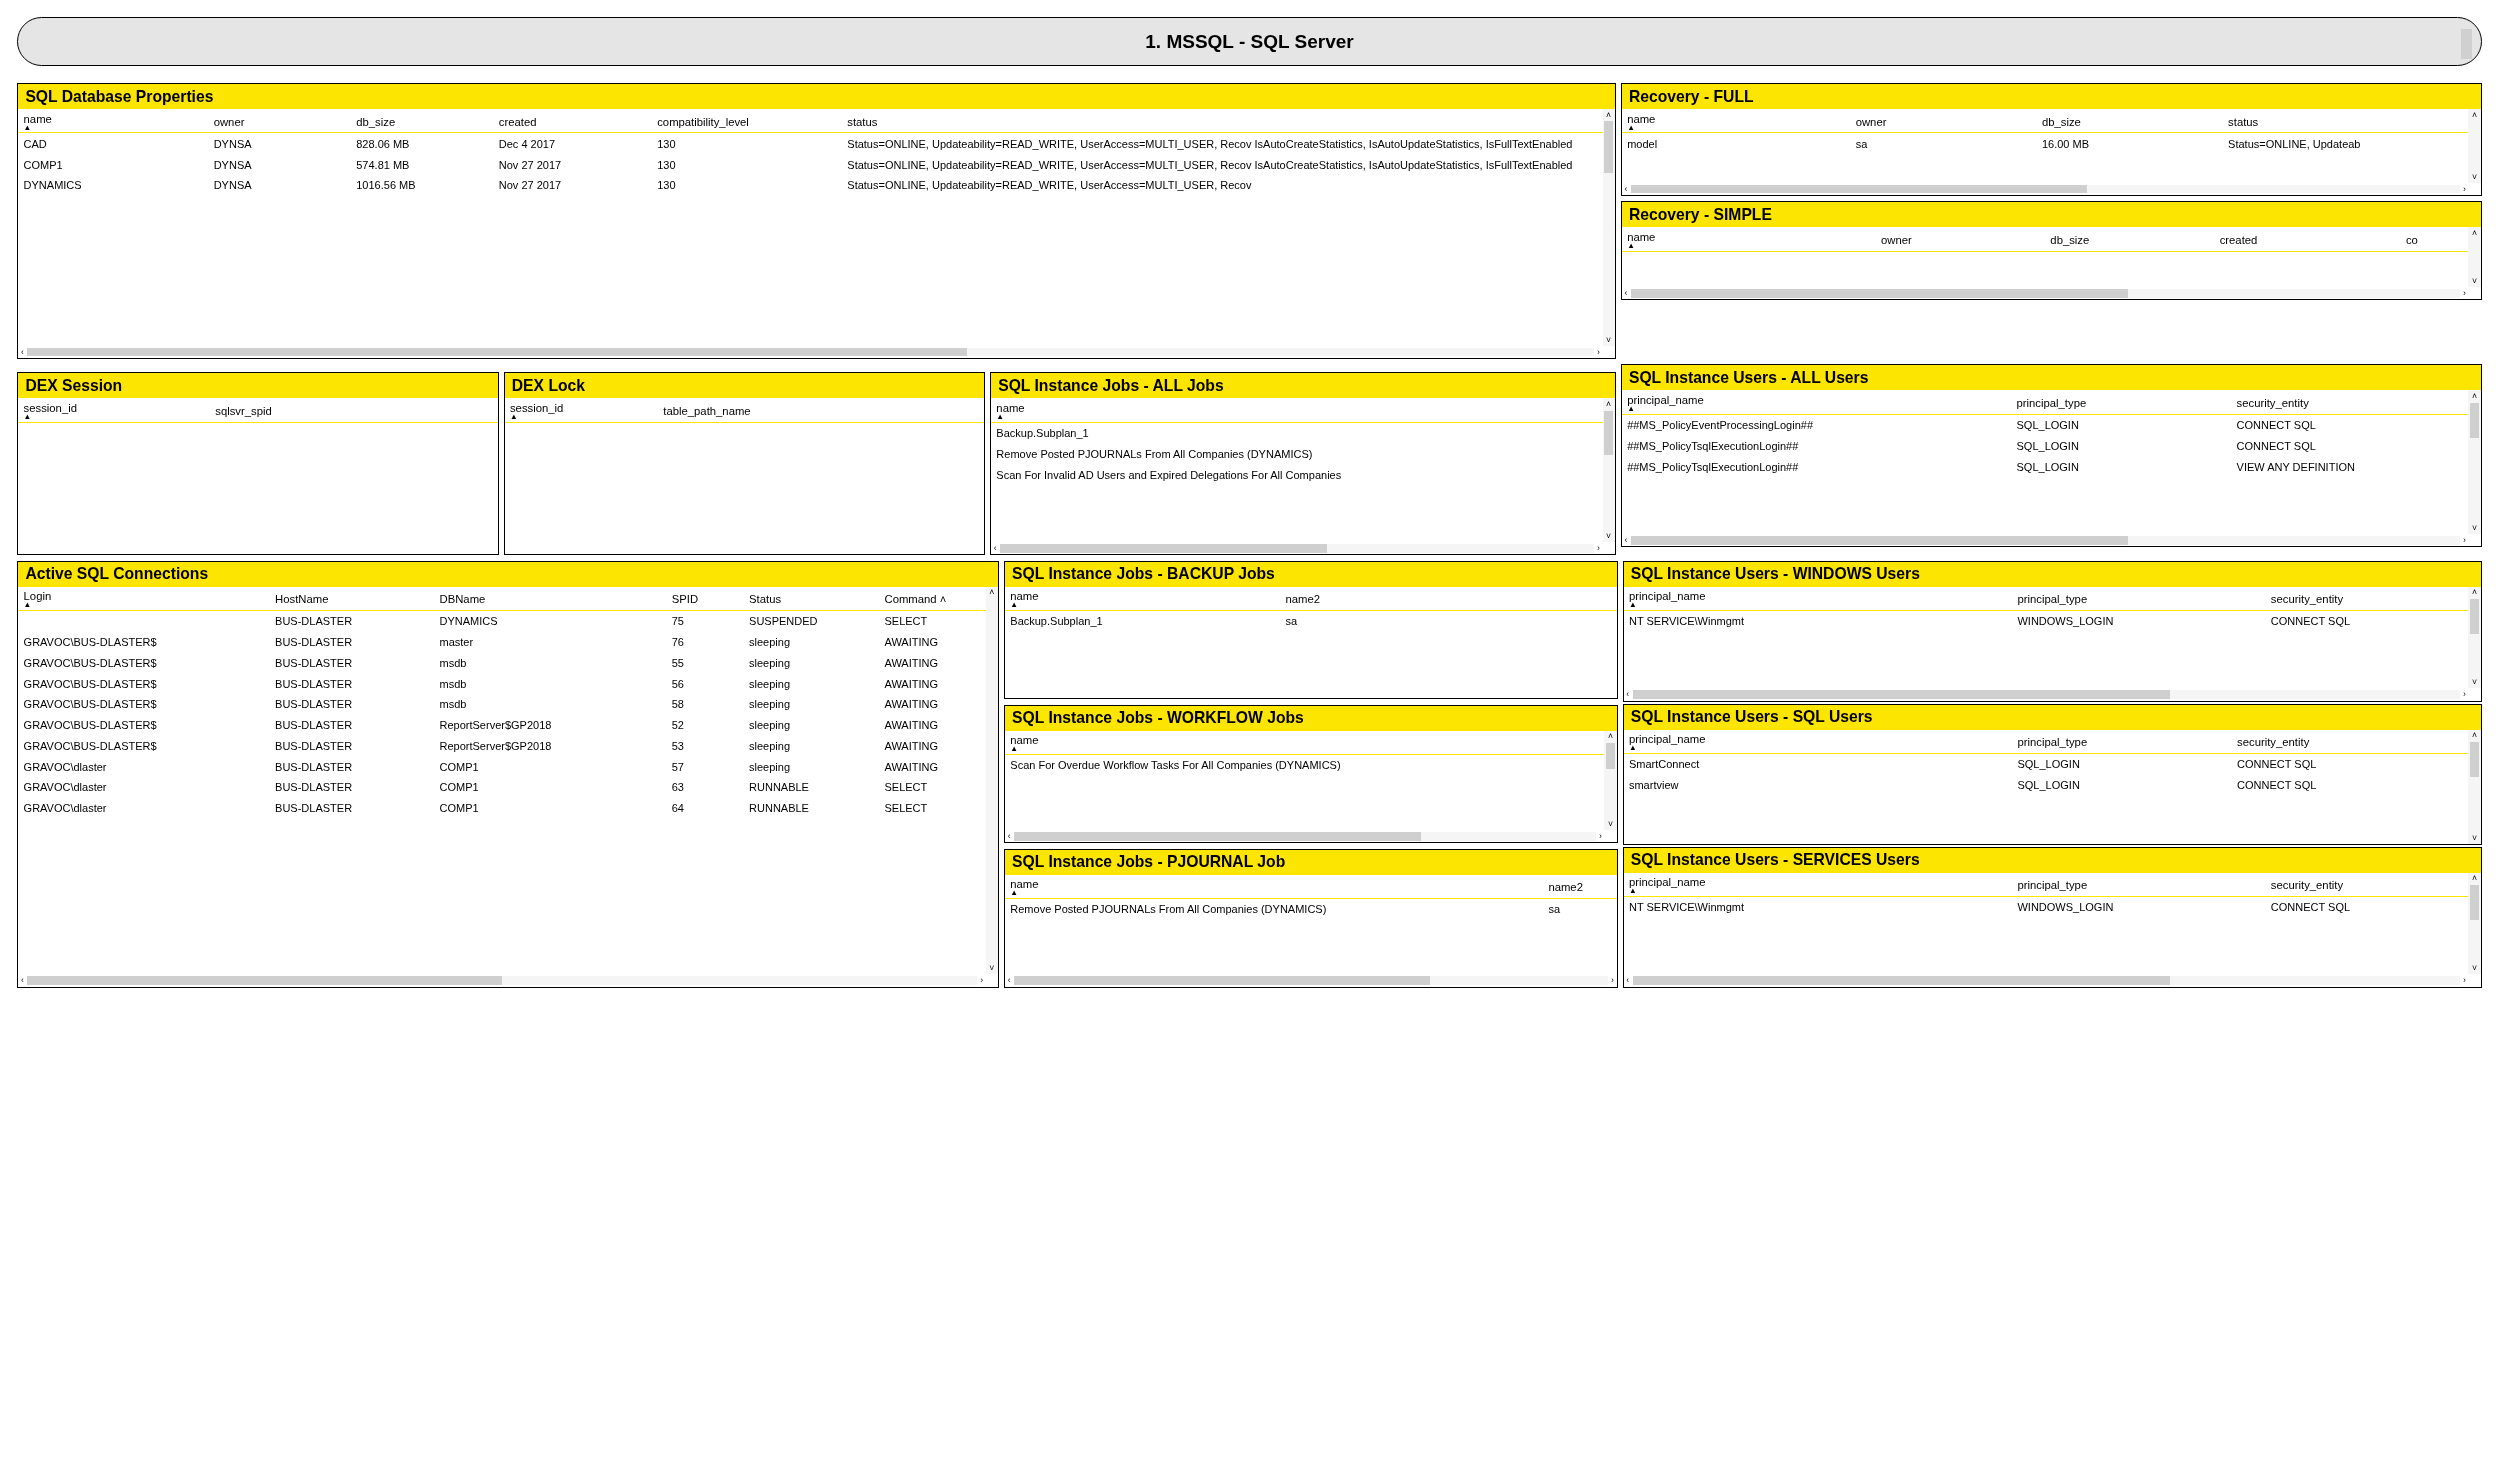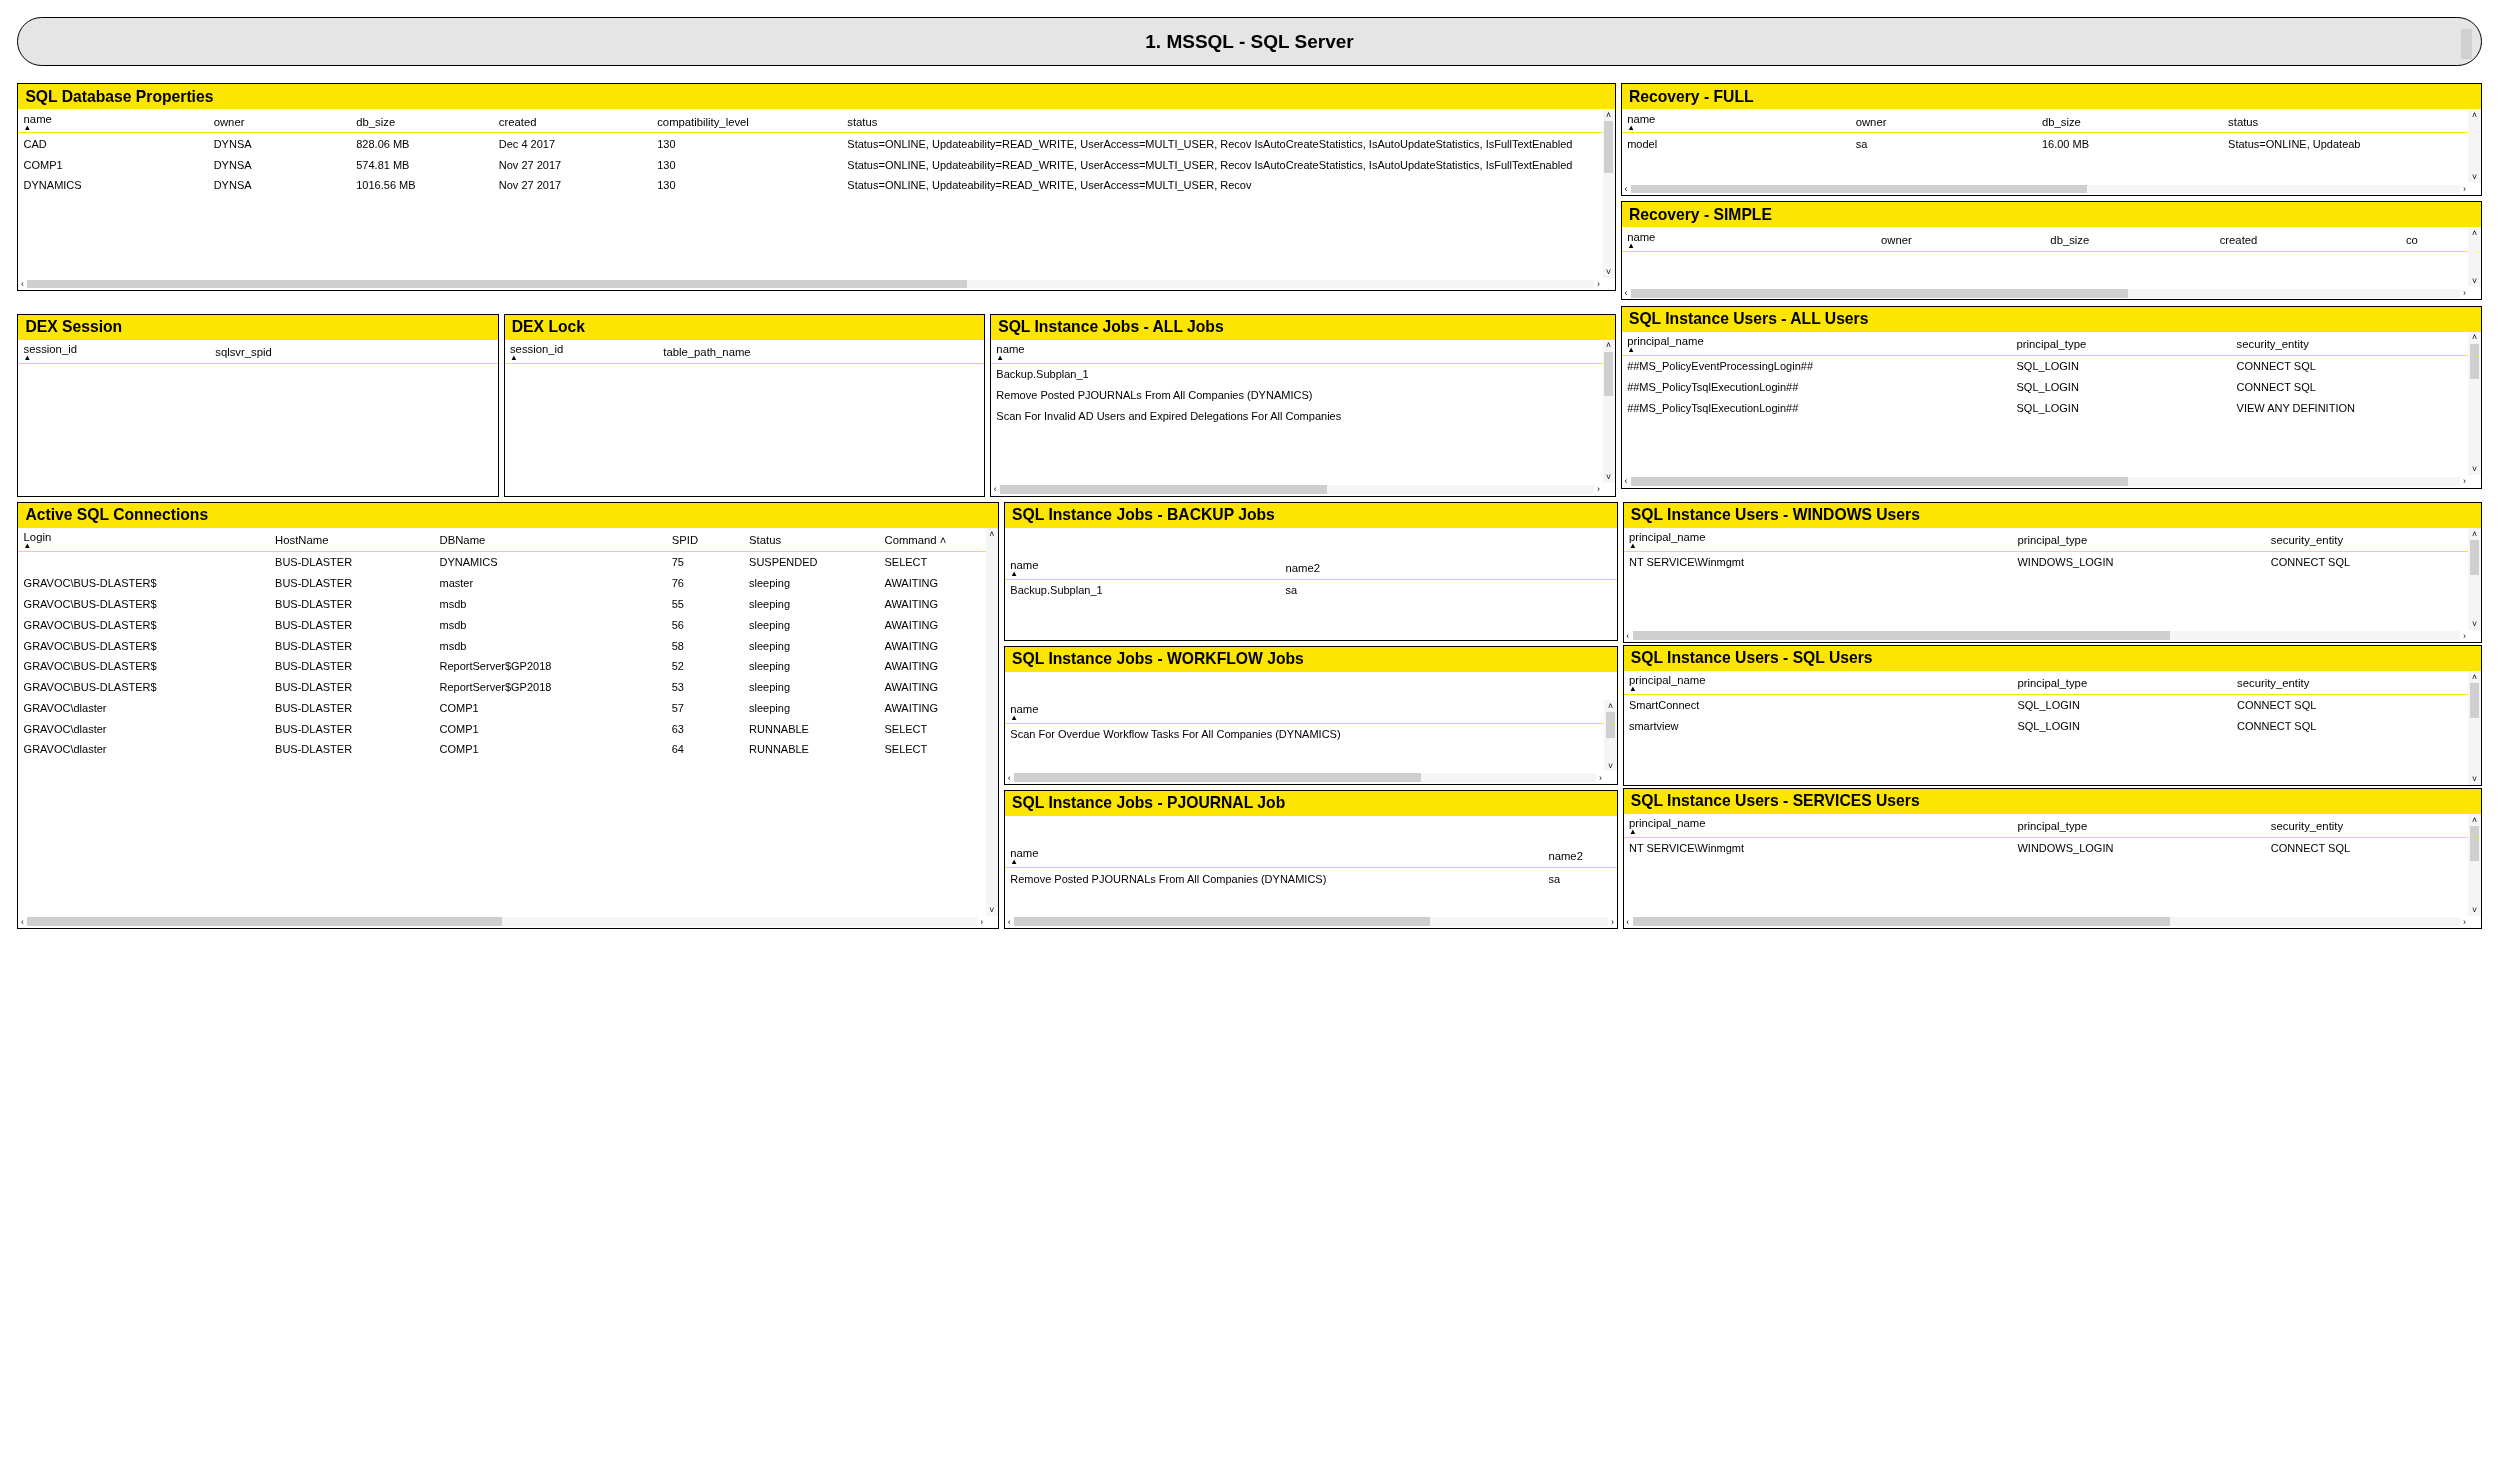--- a/index.html
+++ b/index.html
@@ -135,32 +135,32 @@
 .hscroll .harrow { flex: 0 0 auto; padding: 0 1.7px; }
 .hscroll .htrack { flex: 1; height: 8.7px; background: #f5f5f5; margin: 0 1.7px; position: relative; }
 .hscroll .hthumb { height: 8.7px; background: #cfcfcf; position: absolute; }
 
 .inner-clip { overflow: hidden; }
 
 .stack-right { display: flex; flex-direction: column; gap: 2px; }
 .stack-right .panel { flex: 1; }
 
 .left-jobs-stack { display: flex; flex-direction: column; gap: 5.2px; }
-.left-jobs-stack .panel { flex: 1; gap: 28px; }
+.left-jobs-stack .panel { flex: 1; }
 </style>
 </head>
 <body>
 
 <div class="page-header">
   <span>1. MSSQL - SQL Server</span>
   <div class="scroll-ind"></div>
 </div>
 
 <div class="grid">
-  <div class="panel" style="height:208px;">
+  <div class="panel" style="height:276px;">
     <div class="panel-title">SQL Database Properties</div>
     <div class="panel-body">
       <div class="inner-clip" style="padding-right:12.2px; padding-bottom:12.2px; height:100%;">
       <table>
         <colgroup>
               <col style="width:12%">
               <col style="width:9%">
               <col style="width:9%">
               <col style="width:10%">
               <col style="width:12%">

